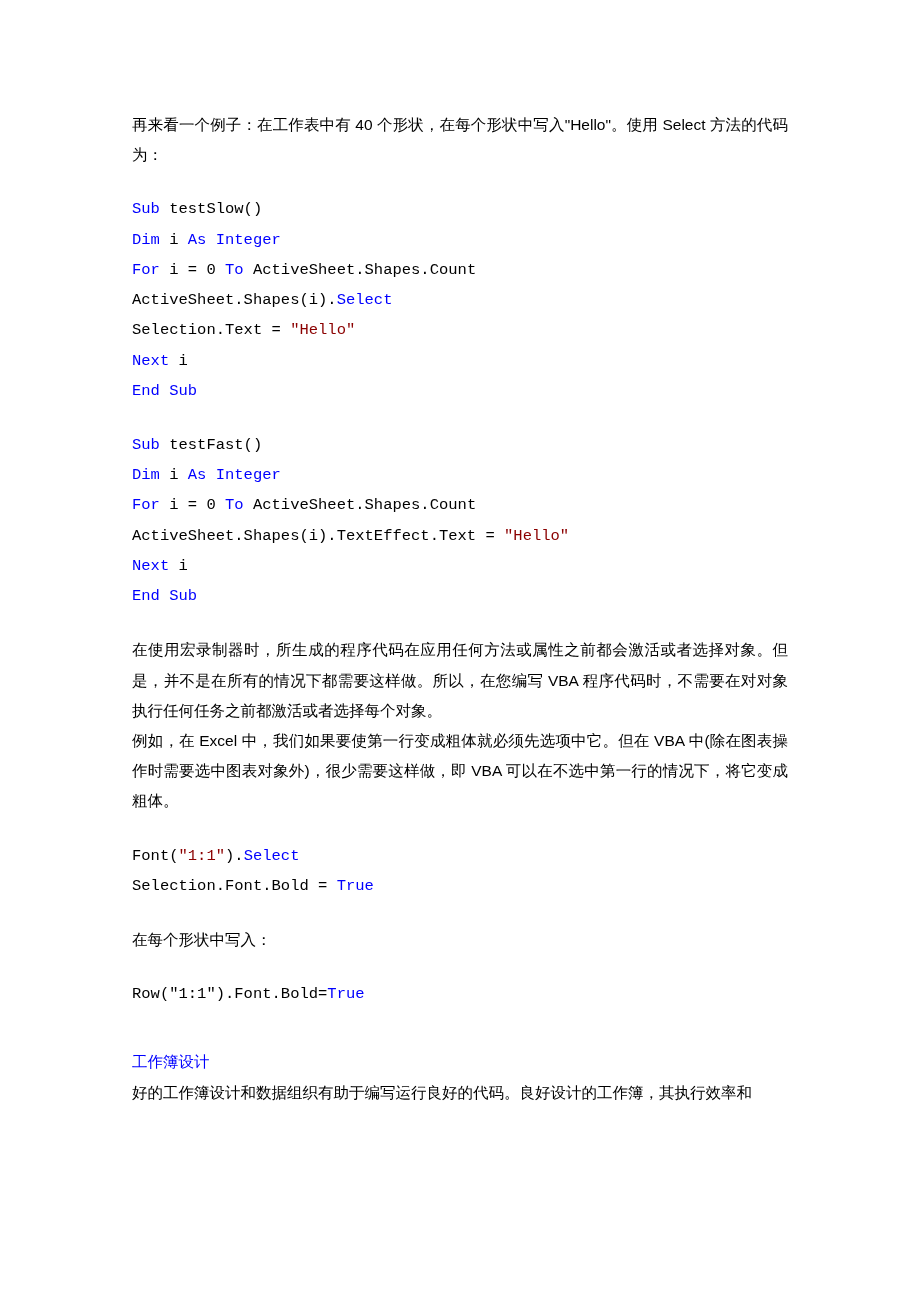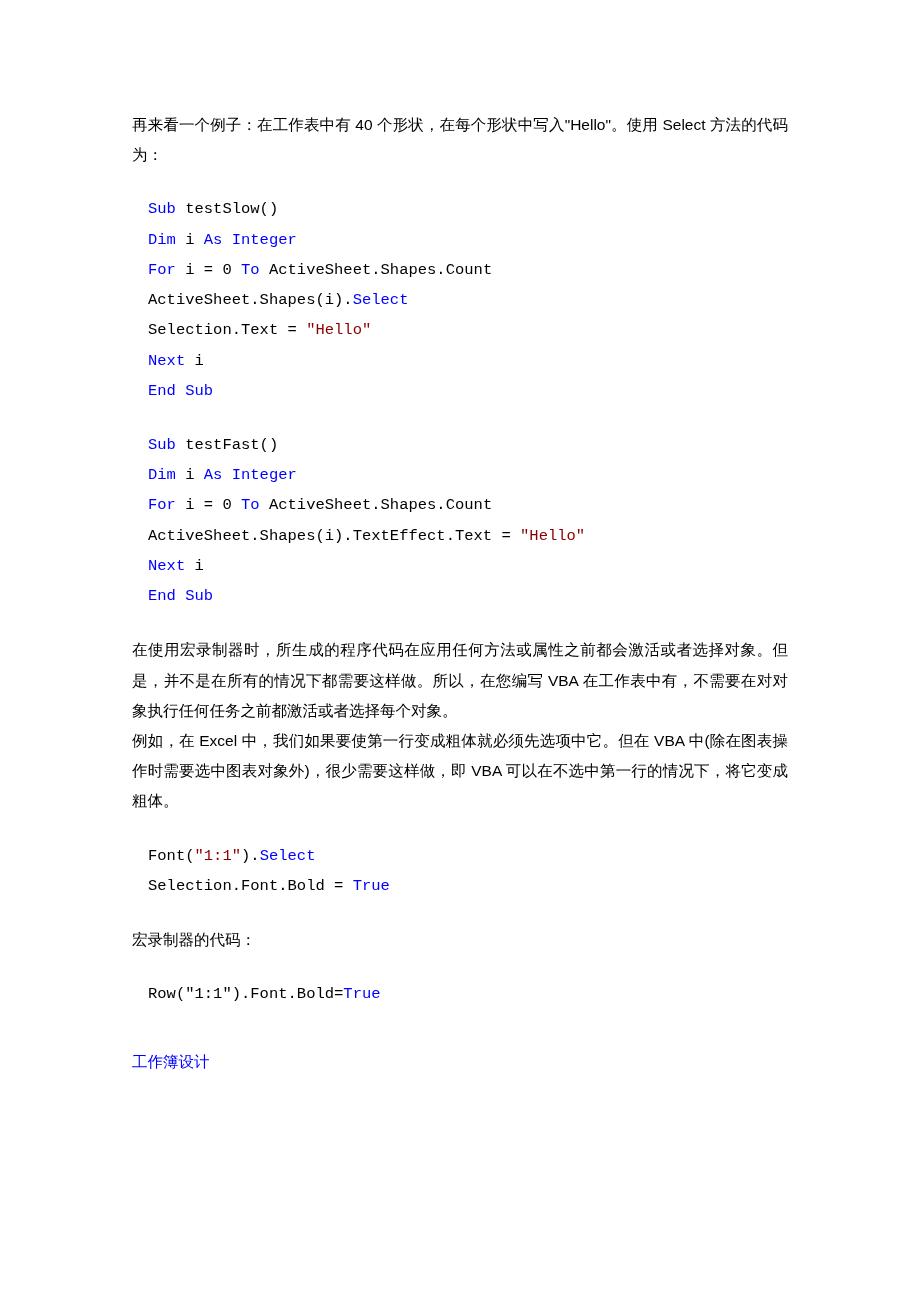--- a/index.html
+++ b/index.html
@@ -19,21 +19,21 @@
     line-height: 1.95;
   }
   .para {
     text-align: justify;
     margin: 0;
   }
   .code-block {
     font-family: "Courier New", Courier, monospace;
     font-size: 15.5px;
     line-height: 1.95;
-    margin: 24px 16px;
+    margin: 24px 0;
     white-space: pre;
   }
   .code-line {
     display: block;
   }
   .blue { color: #0000FF; }
   .darkred { color: #8B0000; }
   .black { color: #000000; }
   .heading {
     color: #0000FF;
@@ -48,25 +48,26 @@
 
 <div class="page">
 
   <p class="para">再来看一个例子：在工作表中有 40 个形状，在每个形状中写入"Hello"。使用 Select 方法的代码为：</p>
 
   <div class="code-block"><span class="code-line"><span class="blue">Sub</span><span class="black"> testSlow()</span></span><span class="code-line"><span class="blue">Dim</span><span class="black"> i </span><span class="blue">As Integer</span></span><span class="code-line"><span class="blue">For</span><span class="black"> i = 0 </span><span class="blue">To</span><span class="black"> ActiveSheet.Shapes.Count</span></span><span class="code-line"><span class="black">ActiveSheet.Shapes(i).</span><span class="blue">Select</span></span><span class="code-line"><span class="black">Selection.Text = </span><span class="darkred">"Hello"</span></span><span class="code-line"><span class="blue">Next</span><span class="black"> i</span></span><span class="code-line blue">End Sub</span></div>
 
 
   <div class="code-block"><span class="code-line"><span class="blue">Sub</span><span class="black"> testFast()</span></span><span class="code-line"><span class="blue">Dim</span><span class="black"> i </span><span class="blue">As Integer</span></span><span class="code-line"><span class="blue">For</span><span class="black"> i = 0 </span><span class="blue">To</span><span class="black"> ActiveSheet.Shapes.Count</span></span><span class="code-line"><span class="black">ActiveSheet.Shapes(i).TextEffect.Text = </span><span class="darkred">"Hello"</span></span><span class="code-line"><span class="blue">Next</span><span class="black"> i</span></span><span class="code-line blue">End Sub</span></div>
 
-  <p class="para">在使用宏录制器时，所生成的程序代码在应用任何方法或属性之前都会激活或者选择对象。但是，并不是在所有的情况下都需要这样做。所以，在您编写 VBA 在工作表中有，不需要在对对象执行任何任务之前都激活或者选择每个对象。</p>
+  <p class="para">在使用宏录制器时，所生成的程序代码在应用任何方法或属性之前都会激活或者选择对象。但是，并不是在所有的情况下都需要这样做。所以，在您编写 VBA 程序代码时，不需要在对对象执行任何任务之前都激活或者选择每个对象。</p>
   <p class="para">例如，在 Excel 中，我们如果要使第一行变成粗体就必须先选项中它。但在 VBA 中(除在图表操作时需要选中图表对象外)，很少需要这样做，即 VBA 可以在不选中第一行的情况下，将它变成粗体。</p>
 
   <div class="code-block"><span class="code-line"><span class="black">Font(</span><span class="darkred">"1:1"</span><span class="black">).</span><span class="blue">Select</span></span><span class="code-line"><span class="black">Selection.Font.Bold = </span><span class="blue">True</span></span></div>
 
-  <p class="para">宏录制器的代码：</p>
+  <p class="para">在每个形状中写入：</p>
 
   <div class="code-block"><span class="code-line"><span class="black">Row("1:1").Font.Bold=</span><span class="blue">True</span></span></div>
 
 
   <p class="heading">工作簿设计</p>
+  <p class="para">好的工作簿设计和数据组织有助于编写运行良好的代码。良好设计的工作簿，其执行效率和</p>
 
 </div>
 
 </body></html>

